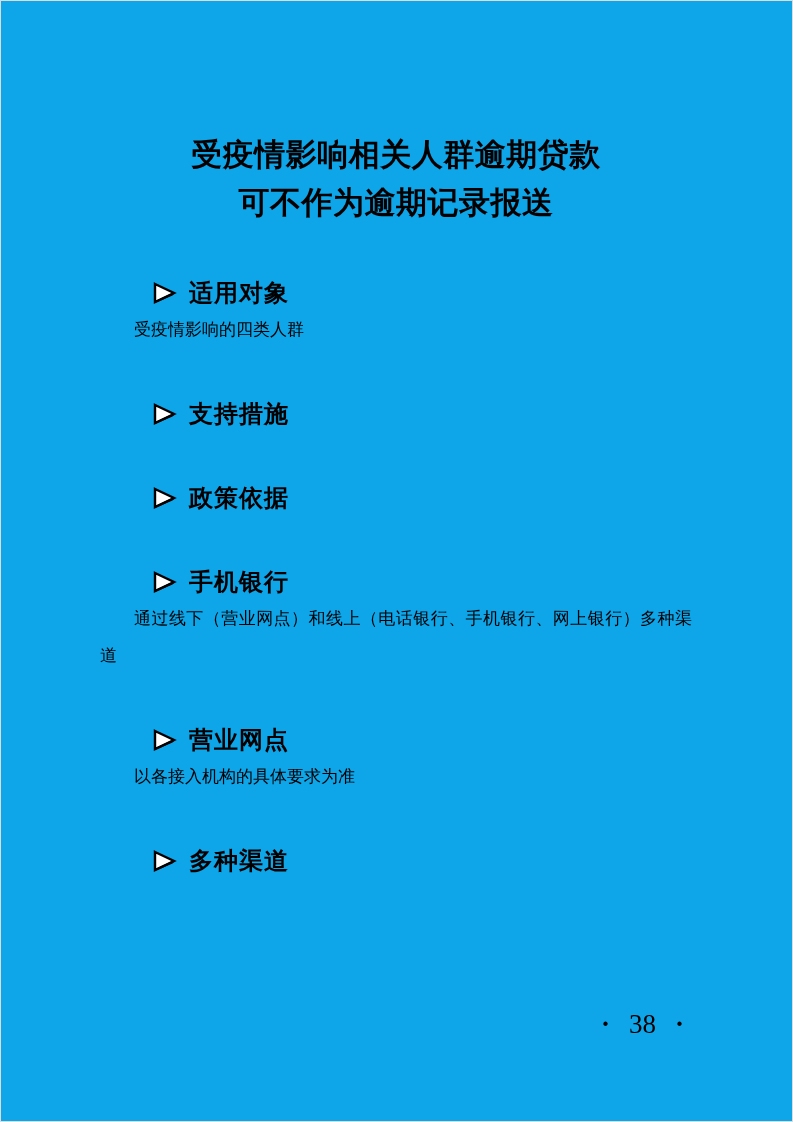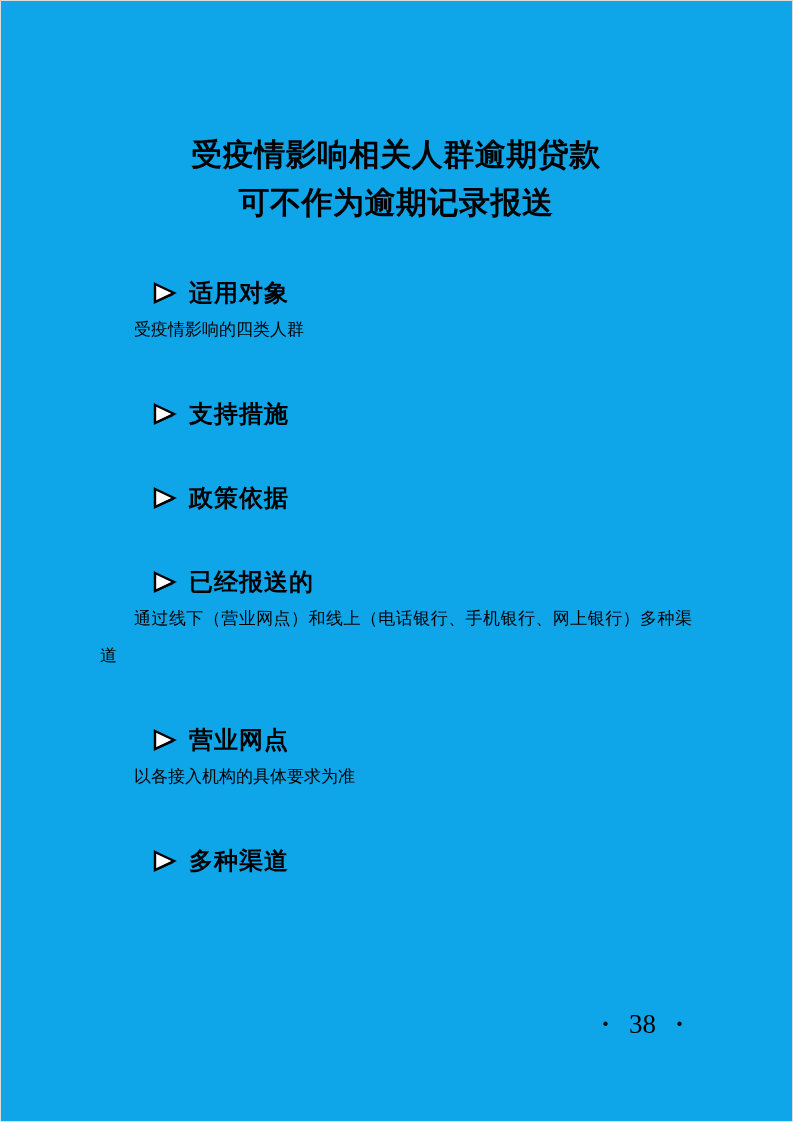--- a/index.html
+++ b/index.html
@@ -122,21 +122,21 @@
         <span class="heading-label">政策依据</span>
       </div>
 
       <div class="section-heading">
         <span class="bullet">
           <svg width="25" height="24" viewBox="0 0 25 24" aria-hidden="true">
             <polygon points="3,3 22,12 3,21" fill="#ffffff" stroke="#000000" stroke-width="2.4" stroke-linejoin="miter"></polygon>
             <polygon points="3,21 22,12 20,13.8 5.2,20.2" fill="#000000" stroke="#000000" stroke-width="1.6" stroke-linejoin="miter"></polygon>
           </svg>
         </span>
-        <span class="heading-label">已经报送的</span>
+        <span class="heading-label">手机银行</span>
       </div>
       <p class="body-para">通过线下（营业网点）和线上（电话银行、手机银行、网上银行）多种渠道</p>
 
       <div class="section-heading">
         <span class="bullet">
           <svg width="25" height="24" viewBox="0 0 25 24" aria-hidden="true">
             <polygon points="3,3 22,12 3,21" fill="#ffffff" stroke="#000000" stroke-width="2.4" stroke-linejoin="miter"></polygon>
             <polygon points="3,21 22,12 20,13.8 5.2,20.2" fill="#000000" stroke="#000000" stroke-width="1.6" stroke-linejoin="miter"></polygon>
           </svg>
         </span>

